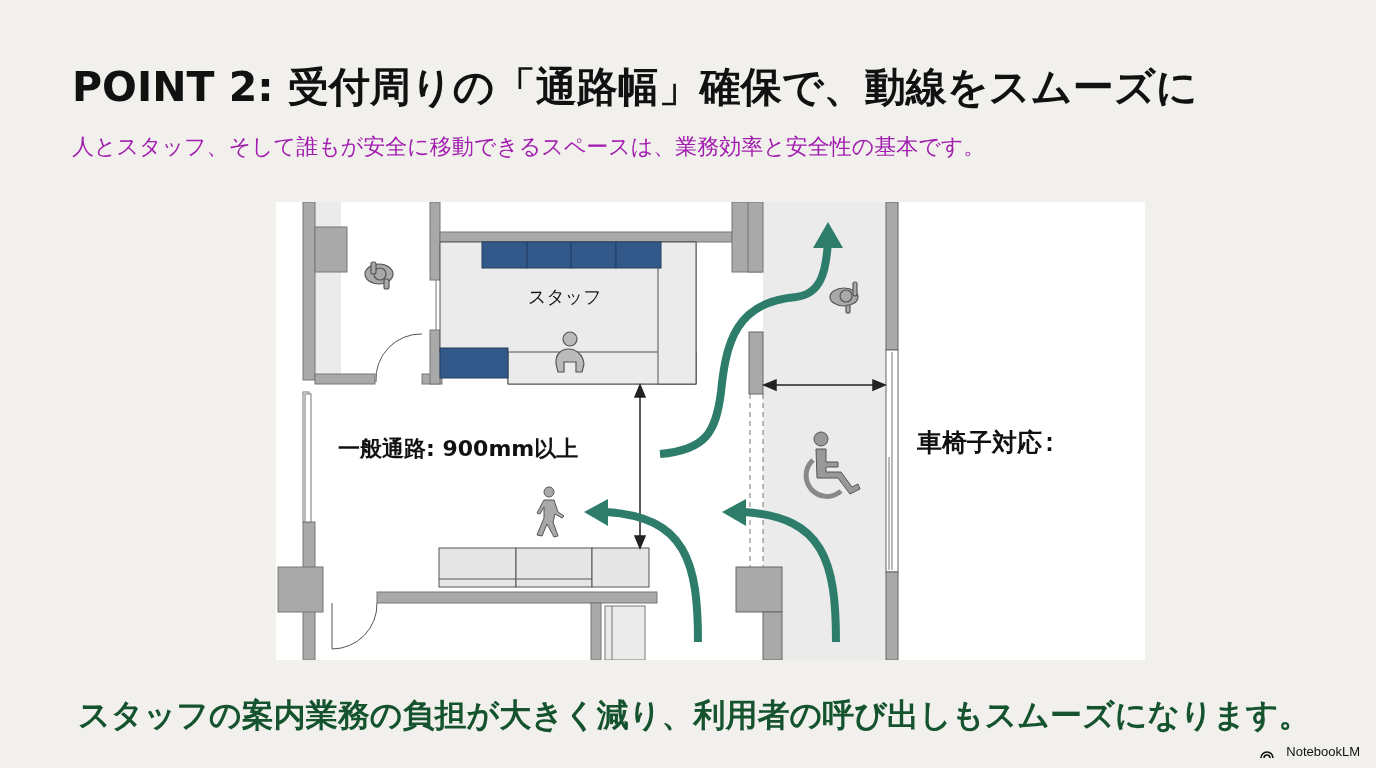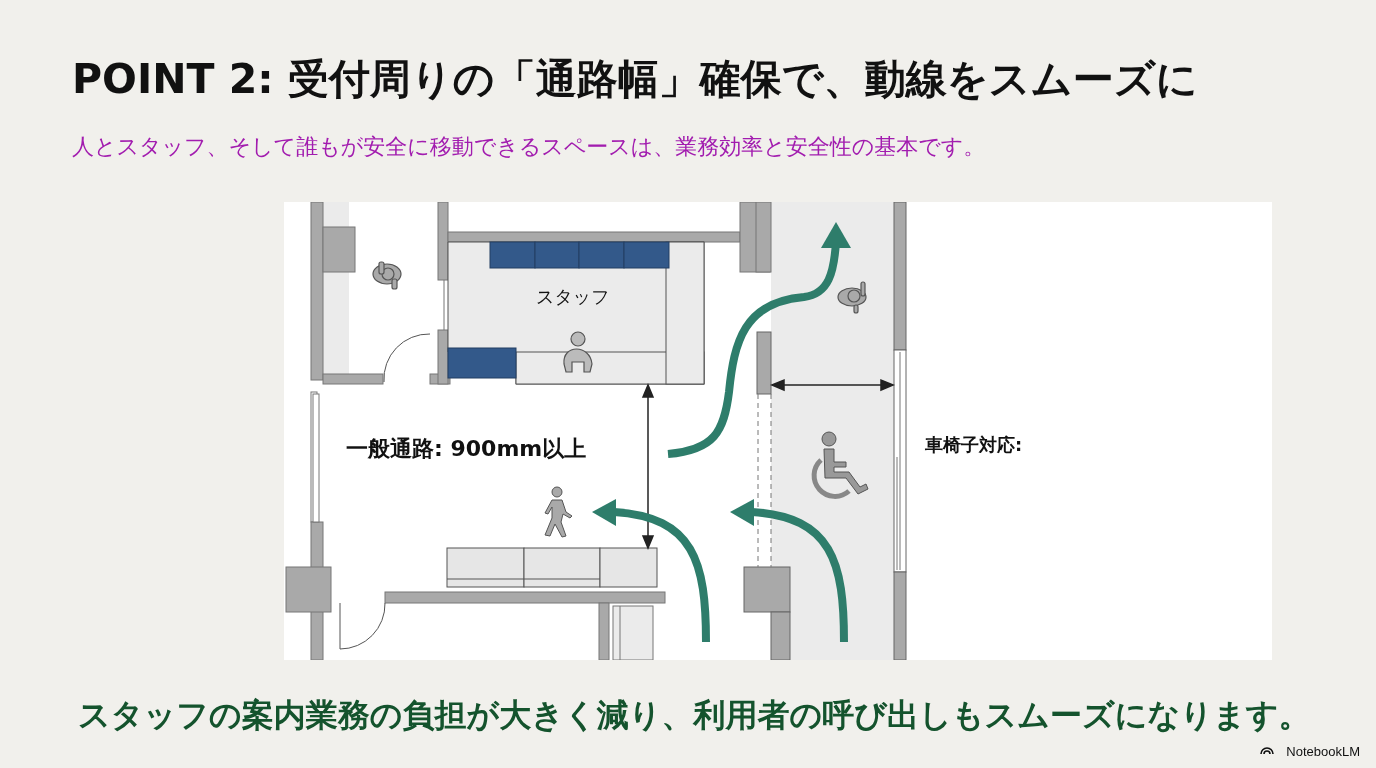--- a/index.html
+++ b/index.html
@@ -4,47 +4,47 @@
   <style>
     html, body { margin: 0; padding: 0; }
     body {
       width: 1376px; height: 768px; overflow: hidden;
       background: #f1f0ec;
       font-family: "DejaVu Sans", "Liberation Sans", sans-serif;
       color: #111;
       position: relative;
     }
     .title {
-      position: absolute; left: 72px; top: 52px;
+      position: absolute; left: 72px; top: 60px;
       font-size: 41px; font-weight: bold; letter-spacing: 0px;
       white-space: nowrap; color: #111;
     }
     .subtitle {
       position: absolute; left: 72px; top: 132px;
       font-size: 22px; white-space: nowrap; color: #a21caf;
     }
     .plan {
-      position: absolute; left: 284px; top: 202px;
-      width: 988px; height: 458px; background: #ffffff;
+      position: absolute; left: 276px; top: 202px;
+      width: 869px; height: 458px; background: #ffffff;
       overflow: hidden;
     }
     .plan svg { position: absolute; left: 0; top: 0; }
     .label {
       position: absolute; font-weight: bold; color: #111; white-space: nowrap;
     }
     .label-general { left: 62px; top: 232px; font-size: 22px; }
-    .label-wheel { left: 641px; top: 224px; font-size: 18px; line-height: 38px; }
+    .label-wheel { left: 641px; top: 224px; font-size: 25px; line-height: 38px; font-family: Liberation Mono, monospace; }
     .label-staff { left: 252px; top: 83px; font-size: 18px; font-weight: normal; }
     .footer {
       position: absolute; left: 78px; top: 694px;
       font-size: 32px; font-weight: bold; white-space: nowrap; color: #14532d;
     }
     .brand {
       position: absolute; right: 16px; top: 744px;
-      font-size: 13px; color: #111; display: flex; align-items: flex-start; gap: 12px;
+      font-size: 13px; color: #111; display: flex; align-items: flex-end; gap: 12px;
       font-family: "Liberation Sans", sans-serif;
     }
     .brand svg { display: block; }
   </style>
 </head>
 <body>
 
 <div class="title">POINT 2: 受付周りの「通路幅」確保で、動線をスムーズに</div>
 <div class="subtitle">人とスタッフ、そして誰もが安全に移動できるスペースは、業務効率と安全性の基本です。</div>
 

